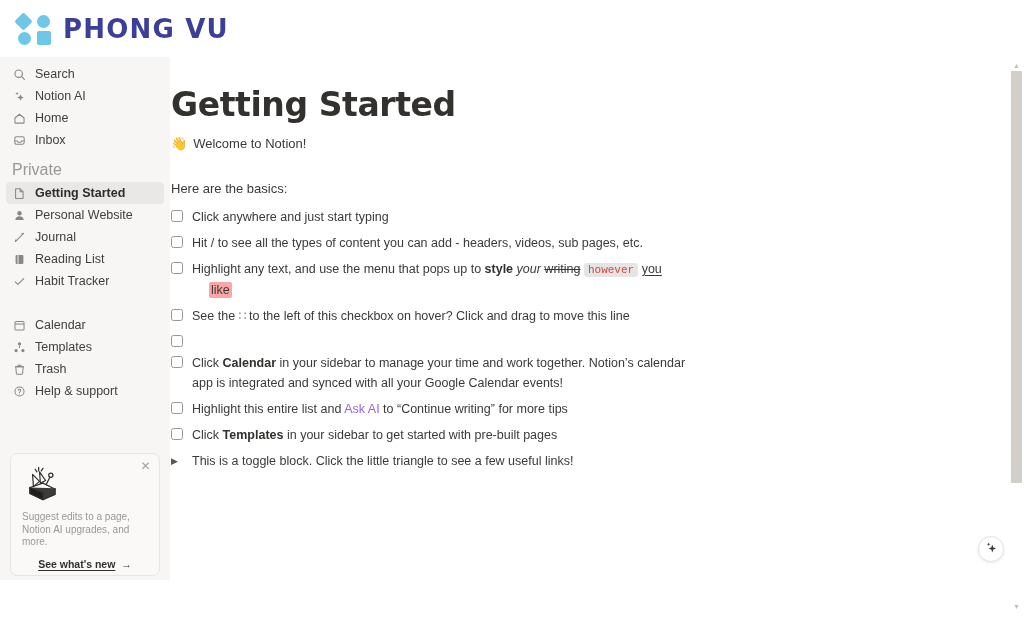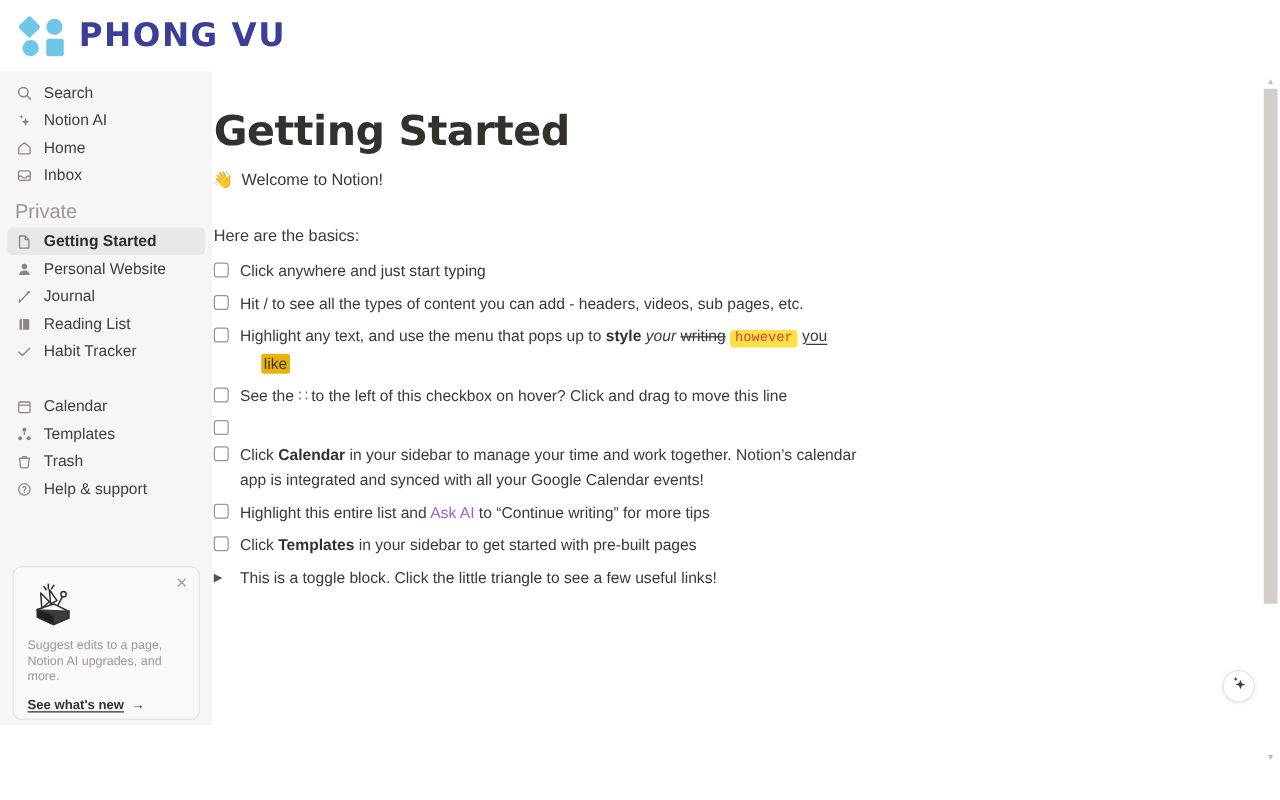--- a/index.html
+++ b/index.html
@@ -66,21 +66,21 @@
   }
   .promo-close {
     position: absolute; right: 7px; top: 6px; width: 13px; height: 13px;
     color: #a6a29c; font-size: 12px; line-height: 13px; text-align: center; cursor: pointer;
   }
   .promo-art { width: 42px; height: 40px; margin-bottom: 7px; }
   .promo-title { font-size: 10.5px; font-weight: 700; color: #33312e; line-height: 13px; }
   .promo-desc { font-size: 10px; color: #9b9894; line-height: 12.5px; margin-top: 3px; }
   .promo-link {
     display: flex; align-items: center; gap: 6px; margin-top: 9px;
-    font-size: 10.5px; font-weight: 600; color: #33312e; cursor: pointer;
+    font-size: 10.5px; font-weight: 600; color: #33312e; cursor: pointer; justify-content: center;
   }
   .promo-link u { text-decoration: underline; text-underline-offset: 2px; }
 
   
   .main { position: absolute; left: 170px; top: 57px; width: 840px; height: 583px; background: #fff; }
   .doc { position: absolute; left: 171px; top: 85px; width: 520px; }
   .doc-title {
     font-family: "DejaVu Sans", sans-serif;
     font-size: 33px; font-weight: 700; color: #33312e; letter-spacing: -0.4px;
     line-height: 40px;
@@ -101,23 +101,23 @@
     width: 12px; flex: none; margin-top: 6px; color: #56544f; font-size: 9px; line-height: 9px; cursor: pointer;
   }
   .todo-text { flex: 1; }
 
   b.st { font-weight: 700; color: #33312e; }
   i.it { font-style: italic; }
   s.sk { text-decoration: line-through; }
   u.ul { text-decoration: underline; text-underline-offset: 2px; }
   code.cd {
     font-family: "Liberation Mono", monospace; font-size: 11px;
-    color: #d4453f; background: #fde047; padding: 1px 4px; border-radius: 3px;
-  }
-  span.hl { background: #eab308; padding: 1px 2px; border-radius: 2px; margin-left: 17px; }
+    color: #d4453f; background: #e5e5e5; padding: 1px 4px; border-radius: 3px;
+  }
+  span.hl { background: #fca5a5; padding: 1px 2px; border-radius: 2px; margin-left: 17px; }
   span.ai { color: #9a63d4; }
   span.dots { letter-spacing: -1px; color: #7b7873; }
 
   
   .fab {
     position: absolute; left: 978px; top: 536px; width: 26px; height: 26px;
     border-radius: 50%; background: #fff; border: 1px solid #e6e4e1;
     box-shadow: 0 1px 3px rgba(0,0,0,.09);
     display: flex; align-items: center; justify-content: center; cursor: pointer;
   }

